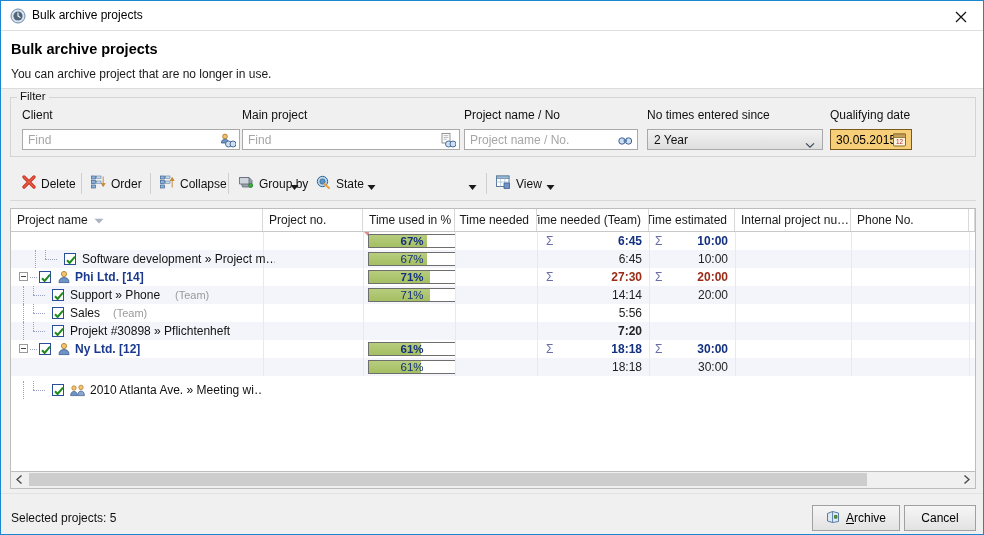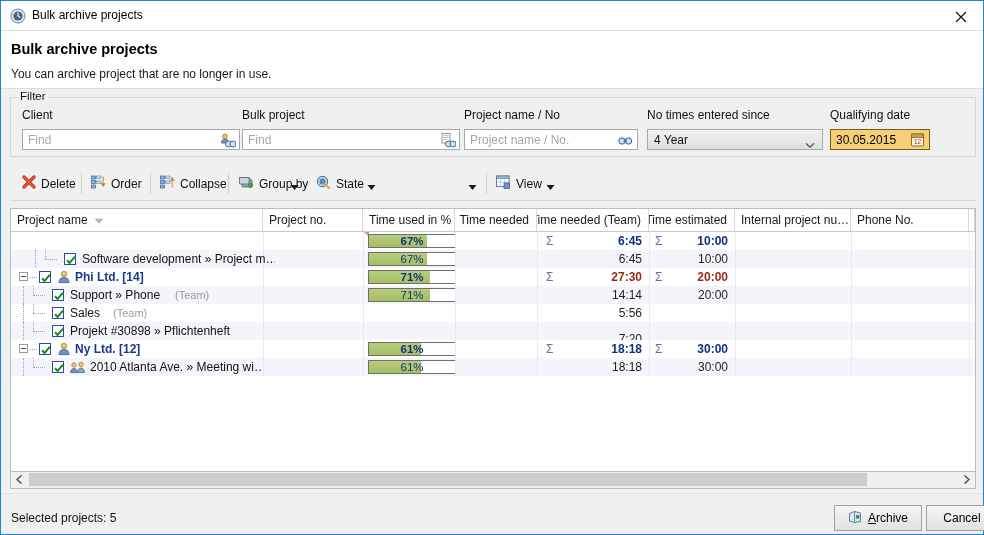--- a/index.html
+++ b/index.html
@@ -87,21 +87,21 @@
     border: 1px solid #a9a9a9;
   }
   #dd-notimes .val {
     position: absolute; left: 6px; top: 3px; font-size: 12px; color: #111;
   }
   #dd-notimes .chev {
     position: absolute; right: 7px; top: 8px;
   }
 
   #date-field {
-    position: absolute; top: 31px; left: 819px; width: 100px; height: 21px;
+    position: absolute; top: 31px; left: 819px; width: 82px; height: 21px;
     background: #f7cf79;
     border: 1px solid #7a5a1c;
   }
   #date-field .val {
     position: absolute; left: 5px; top: 3px; font-size: 12px; color: #000;
   }
   #date-field .cal {
     position: absolute; right: 3px; top: 2px;
   }
 
@@ -263,21 +263,20 @@
     position: absolute; left: 10px; top: 17px;
     font-size: 12px; color: #111;
   }
   .dlg-btn {
     position: absolute; top: 11px; height: 26px;
     background: linear-gradient(#f6f6f6, #e2e2e2);
     border: 1px solid #a0a0a0;
     display: flex; align-items: center; justify-content: center;
     font-size: 12px; color: #000;
     cursor: default;
-    margin-left: 22px;
   }
   #archive-button { left: 811px; width: 88px; }
   #cancel-button  { left: 903px; width: 72px; }
   #archive-button .ico { margin-right: 6px; }
   .accel { text-decoration: underline; }
 </style>
 </head>
 <body>
 
 <div id="window">
@@ -312,21 +311,21 @@
       <span class="field-icon">
         <svg width="17" height="16" viewBox="0 0 17 16">
           <circle cx="6" cy="4.5" r="2.4" fill="#f0c070" stroke="#a8761f" stroke-width="0.8"></circle>
           <path d="M2.4 11 C2.4 8.2 4 7.2 6 7.2 C8 7.2 9.6 8.2 9.6 11 Z" fill="#6f93c4" stroke="#3c5f91" stroke-width="0.8"></path>
           <circle cx="9.5" cy="12" r="3" fill="#cfe0f2" stroke="#3c5f91" stroke-width="0.9"></circle>
           <circle cx="14" cy="12" r="3" fill="#cfe0f2" stroke="#3c5f91" stroke-width="0.9"></circle>
         </svg>
       </span>
     </div>
 
-    <span class="filter-label" style="left:231px;">Bulk project</span>
+    <span class="filter-label" style="left:231px;">Main project</span>
     <div class="filter-field" style="left:231px;width:218px;">
       <span class="ph">Find</span>
       <span class="field-icon">
         <svg width="17" height="16" viewBox="0 0 17 16">
           <rect x="3" y="1.5" width="8" height="9.5" fill="#fdfdfd" stroke="#7b7b7b" stroke-width="0.8"></rect>
           <path d="M4.6 3.6 h4.8 M4.6 5.4 h4.8 M4.6 7.2 h3.2" stroke="#9aa0a8" stroke-width="0.7"></path>
           <circle cx="9.5" cy="12" r="3" fill="#cfe0f2" stroke="#3c5f91" stroke-width="0.9"></circle>
           <circle cx="14" cy="12" r="3" fill="#cfe0f2" stroke="#3c5f91" stroke-width="0.9"></circle>
         </svg>
       </span>
@@ -339,21 +338,21 @@
         <svg width="17" height="16" viewBox="0 0 17 16">
           <circle cx="5" cy="9" r="3.2" fill="#cfe0f2" stroke="#3c5f91" stroke-width="1"></circle>
           <circle cx="11.5" cy="9" r="3.2" fill="#cfe0f2" stroke="#3c5f91" stroke-width="1"></circle>
           <rect x="6.6" y="7.4" width="3.4" height="2.4" fill="#5a7fae"></rect>
         </svg>
       </span>
     </div>
 
     <span class="filter-label" style="left:636px;">No times entered since</span>
     <div id="dd-notimes">
-      <span class="val">4 Year</span>
+      <span class="val">2 Year</span>
       <span class="chev">
         <svg width="10" height="7" viewBox="0 0 10 7">
             <path d="M1 1.4 L5 5.2 L9 1.4" stroke="#3c4a5a" stroke-width="1.3" fill="none"></path>
           </svg>
       </span>
     </div>
 
     <span class="filter-label" style="left:819px;">Qualifying date</span>
     <div id="date-field">
       <span class="val">30.05.2015</span>
@@ -699,21 +698,21 @@
               <svg width="10" height="10" viewBox="0 0 10 10">
                 <path d="M1 5.2 L3.6 8 L9 1.6" stroke="#1e8a1e" stroke-width="2" fill="none"></path>
               </svg>
             </div>
             <span class="leaf-name" style="position: absolute; left: 59px; top: 2px;">Projekt #30898 » Pflichtenheft</span>
           </div>
           <div class="cell" style="left: 252px; width: 100px;"></div>
           <div class="cell" style="left: 352px; width: 92px;"></div>
           <div class="cell num" style="left: 444px; width: 82px;"></div>
           <div class="cell" style="left: 526px; width: 112px;">
-            <span class="v-dark" style="position: absolute; right: 7px; top: 10px;">7:20</span>
+            <span class="v-dark" style="position: absolute; right: 7px; top: 2px; font-weight: bold;">7:20</span>
           </div>
           <div class="cell" style="left: 638px; width: 86px;">
             <span class="v-dark" style="position: absolute; right: 7px; top: 2px;"></span>
           </div>
           <div class="cell" style="left: 724px; width: 116px;"></div>
           <div class="cell" style="left: 840px; width: 118px;"></div>
         </div>
         <div class="row" style="top: 108px;">
           <div class="vline" style="left: 252px;"></div>
           <div class="vline" style="left: 352px;"></div>
@@ -758,21 +757,21 @@
         </div>
         <div class="row alt" style="top: 126px;">
           <div class="vline" style="left: 252px;"></div>
           <div class="vline" style="left: 352px;"></div>
           <div class="vline" style="left: 444px;"></div>
           <div class="vline" style="left: 526px;"></div>
           <div class="vline" style="left: 638px;"></div>
           <div class="vline" style="left: 724px;"></div>
           <div class="vline" style="left: 840px;"></div>
           <div class="vline" style="left: 958px;"></div>
-          <div class="cell name-cell" style="left: 0px; width: 252px;">
+          <div class="cell name-cell" style="left: 0px; width: 252px; margin-top: 23px;">
             <div class="tree-dots" style="left: 12px; top: 0px; height: 18px;"></div>
             <div class="tree-elbow" style="left: 22px; top: 9px; width: 12px;"></div>
             <div class="tree-dots" style="left: 22px; top: 0px; height: 9px;"></div>
             <div class="chk" style="left: 41px; top: 3px;">
               <svg width="10" height="10" viewBox="0 0 10 10">
                 <path d="M1 5.2 L3.6 8 L9 1.6" stroke="#1e8a1e" stroke-width="2" fill="none"></path>
               </svg>
             </div>
             <span style="position: absolute; left: 59px; top: 3px;"><svg width="16" height="13" viewBox="0 0 16 13">
                 <circle cx="4" cy="4" r="2.2" fill="#f3c471" stroke="#a8761f" stroke-width="0.7"></circle>

